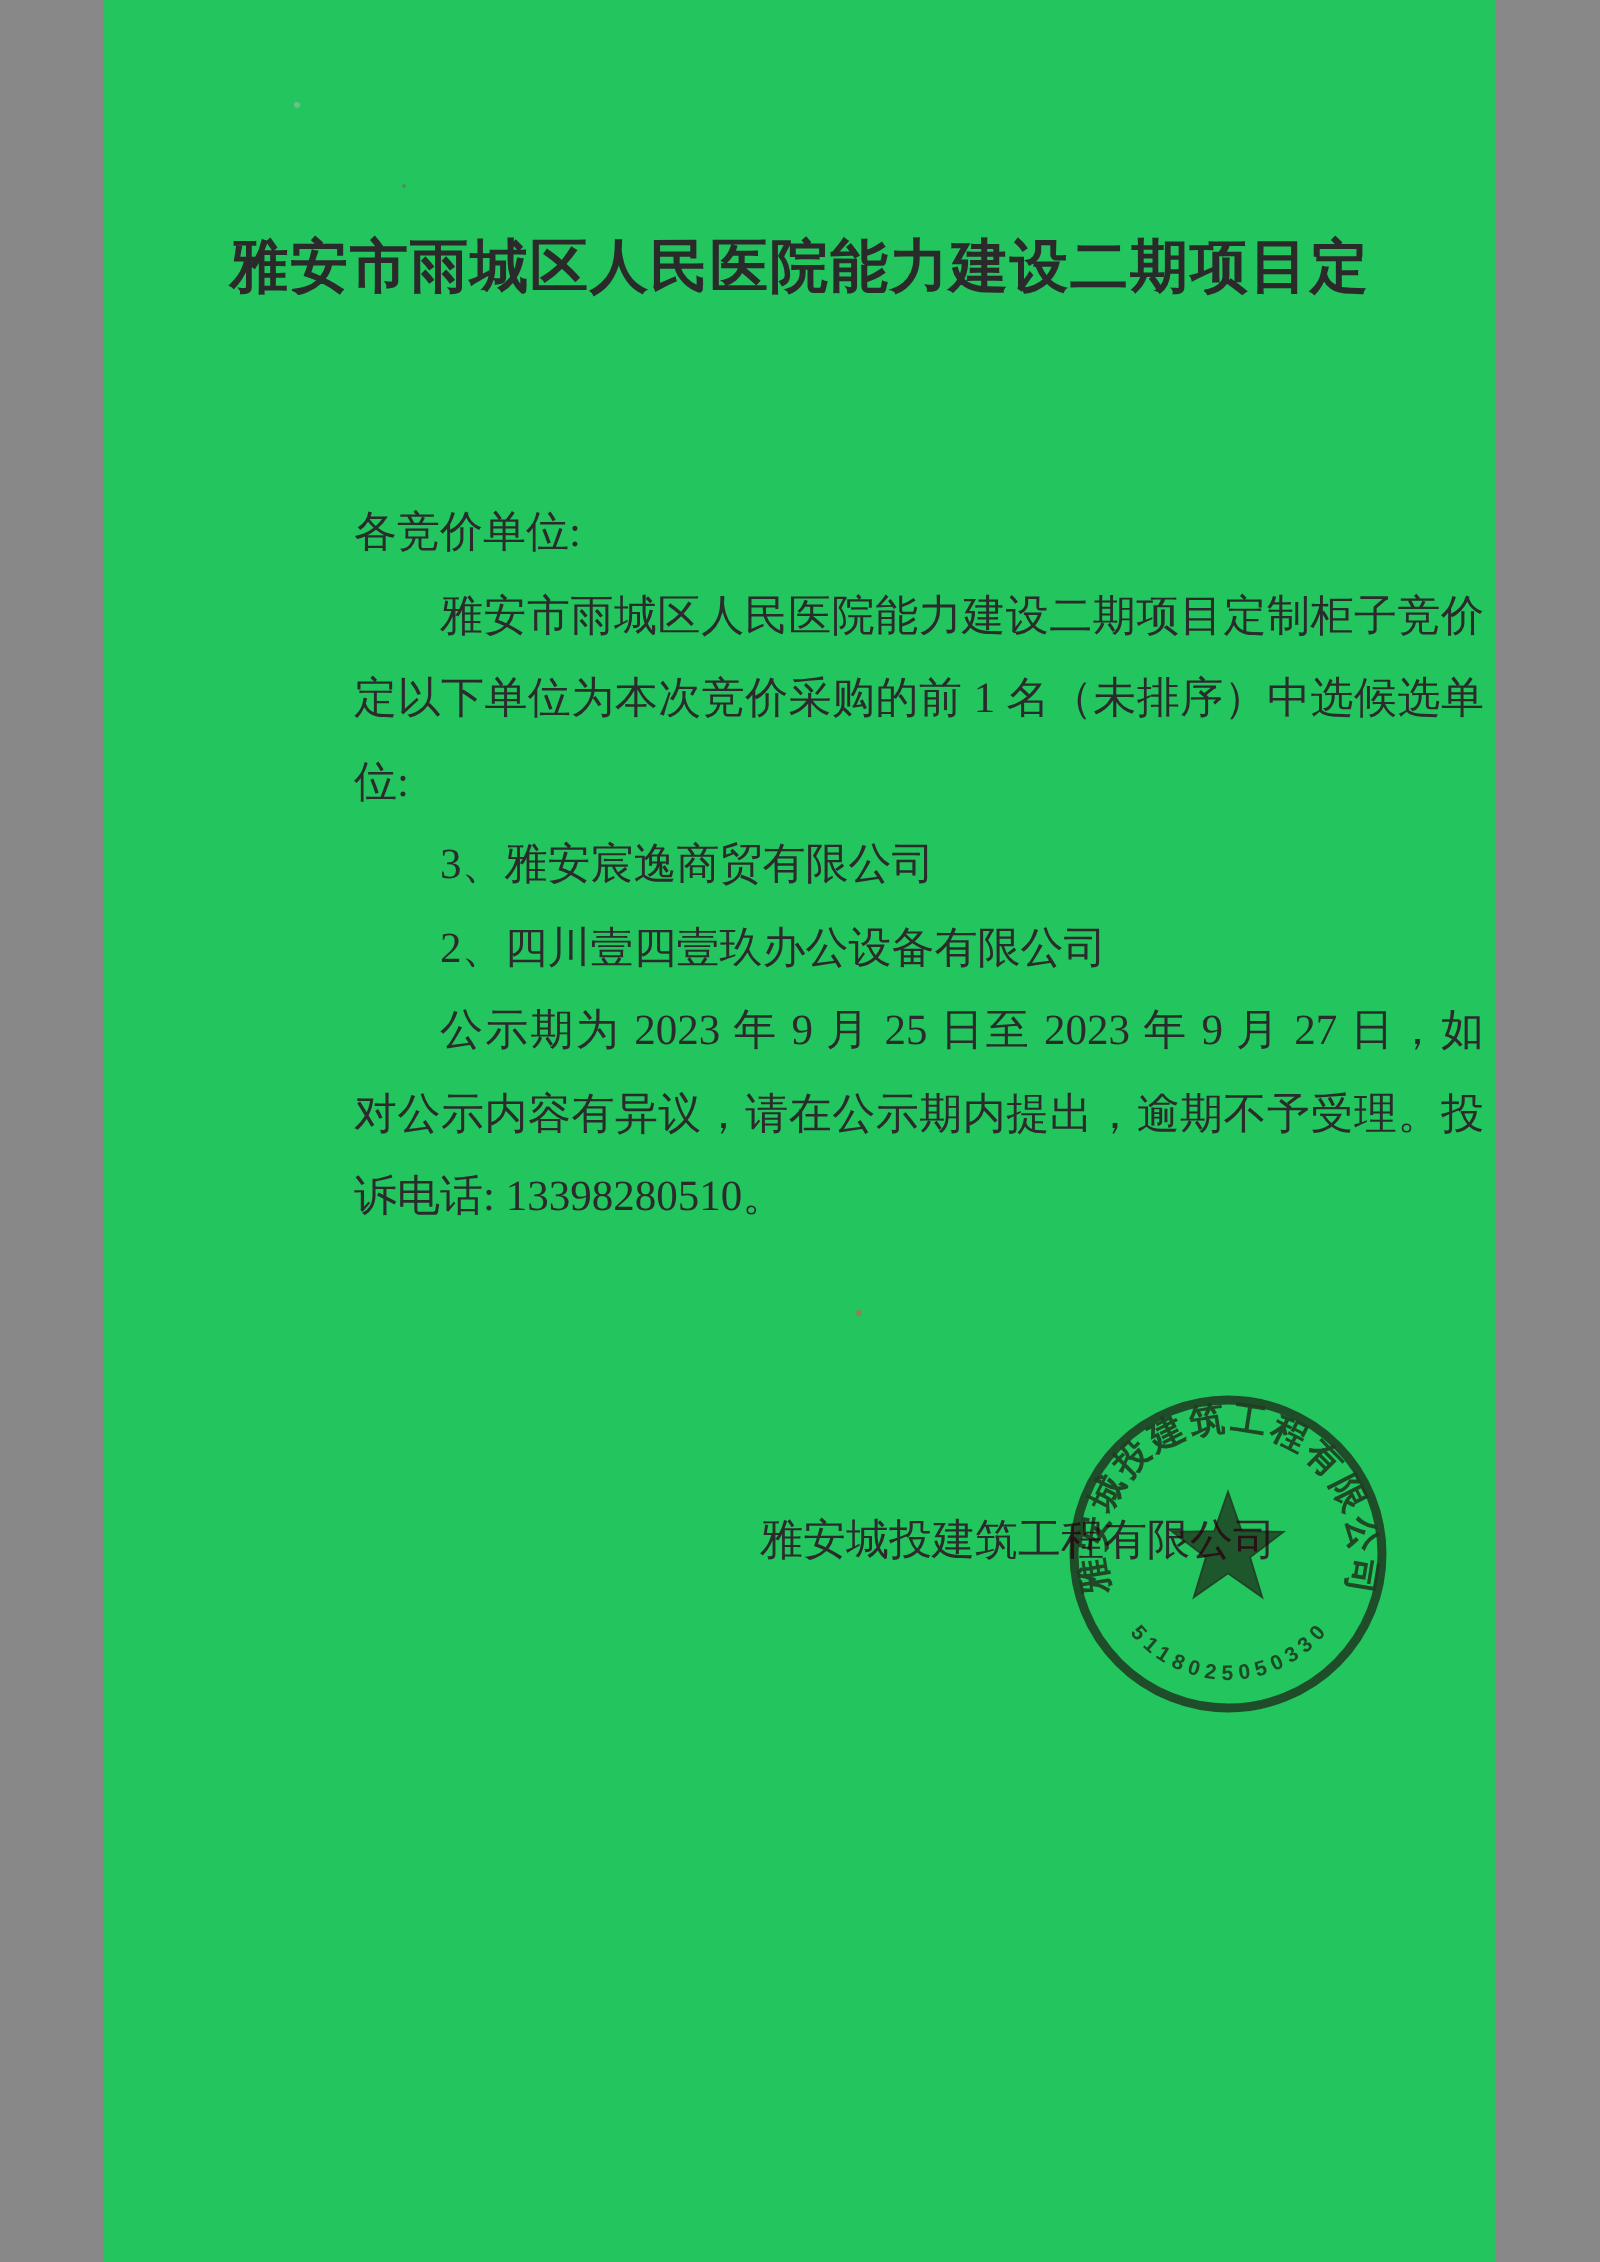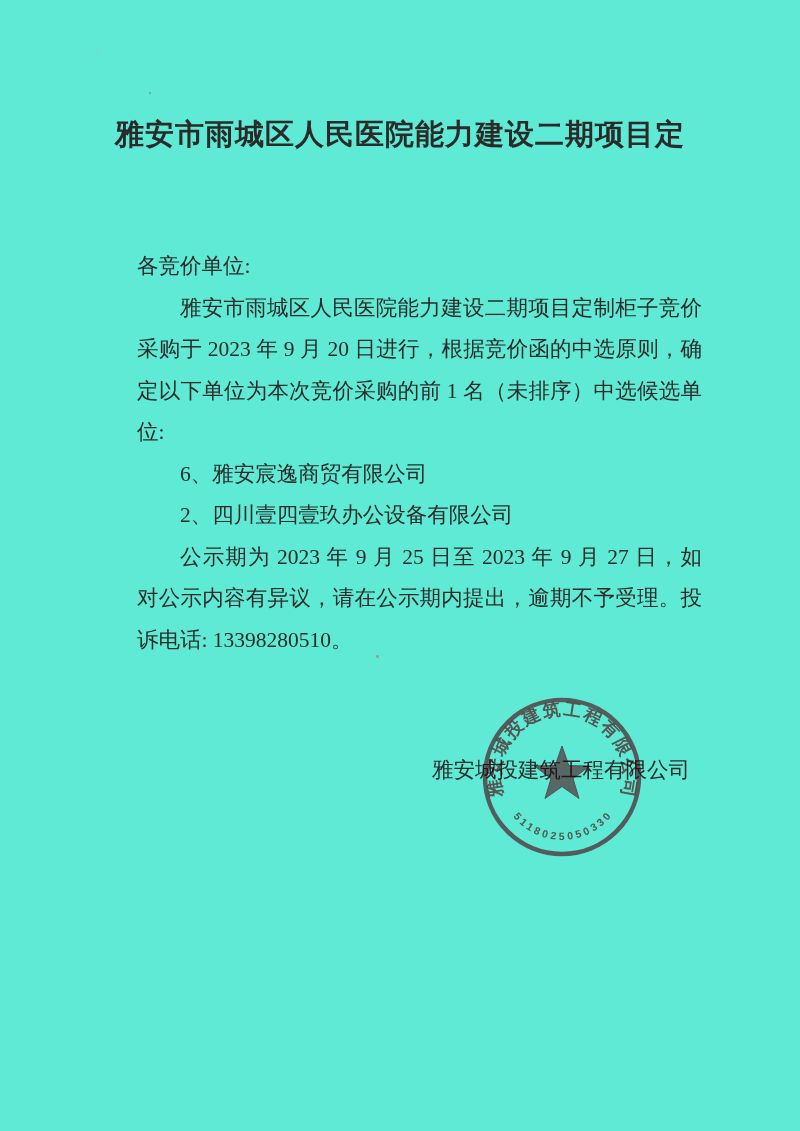--- a/index.html
+++ b/index.html
@@ -2,45 +2,45 @@
 <html><head>
 <meta charset="utf-8">
 <style>
   html, body {
     margin: 0;
     padding: 0;
     background: #888;
   }
   .page {
     position: relative;
-    width: 800px;
+    width: 696px;
     height: 1131px;
     margin: 0 auto;
-    background: #5eead4;
+    background: #22c55e;
     overflow: hidden;
     color: #262626;
     font-family: "Liberation Serif", "DejaVu Serif", serif;
   }
   .doc-title {
     position: absolute;
     top: 112px;
     left: 0;
     width: 100%;
     text-align: center;
     font-family: "Liberation Sans", "DejaVu Sans", sans-serif;
     font-weight: 700;
     font-size: 29px;
     line-height: 45px;
     letter-spacing: 1px;
     color: #2a2a2a;
   }
   .doc-body {
     position: absolute;
     top: 246px;
-    left: 137px;
+    left: 125px;
     width: 565px;
     font-size: 21.5px;
     line-height: 41.5px;
     color: #2b2b2b;
     font-family: Liberation Serif, serif;
   }
   .doc-body .line { white-space: nowrap; }
   .doc-body .just {
     white-space: normal;
     text-align: justify;
@@ -86,24 +86,23 @@
 
 <div class="page">
 
   <div class="doc-title">
     <div>雅安市雨城区人民医院能力建设二期项目定</div>
   </div>
 
   <div class="doc-body">
     <div class="line">各竞价单位:</div>
     <div class="just ind">雅安市雨城区人民医院能力建设二期项目定制柜子竞价</div>
-    <div class="just">采购于 2023 年 9 月 20 日进行，根据竞价函的中选原则，确</div>
     <div class="just">定以下单位为本次竞价采购的前 1 名（未排序）中选候选单</div>
     <div class="line">位:</div>
-    <div class="line li">6、雅安宸逸商贸有限公司</div>
+    <div class="line li">3、雅安宸逸商贸有限公司</div>
     <div class="line li">2、四川壹四壹玖办公设备有限公司</div>
     <div class="just ind">公示期为 2023 年 9 月 25 日至 2023 年 9 月 27 日，如</div>
     <div class="just">对公示内容有异议，请在公示期内提出，逾期不予受理。投</div>
     <div class="line">诉电话: 13398280510。</div>
   </div>
 
   <div class="signature-block">
     <div>雅安城投建筑工程有限公司</div>
   </div>
 

